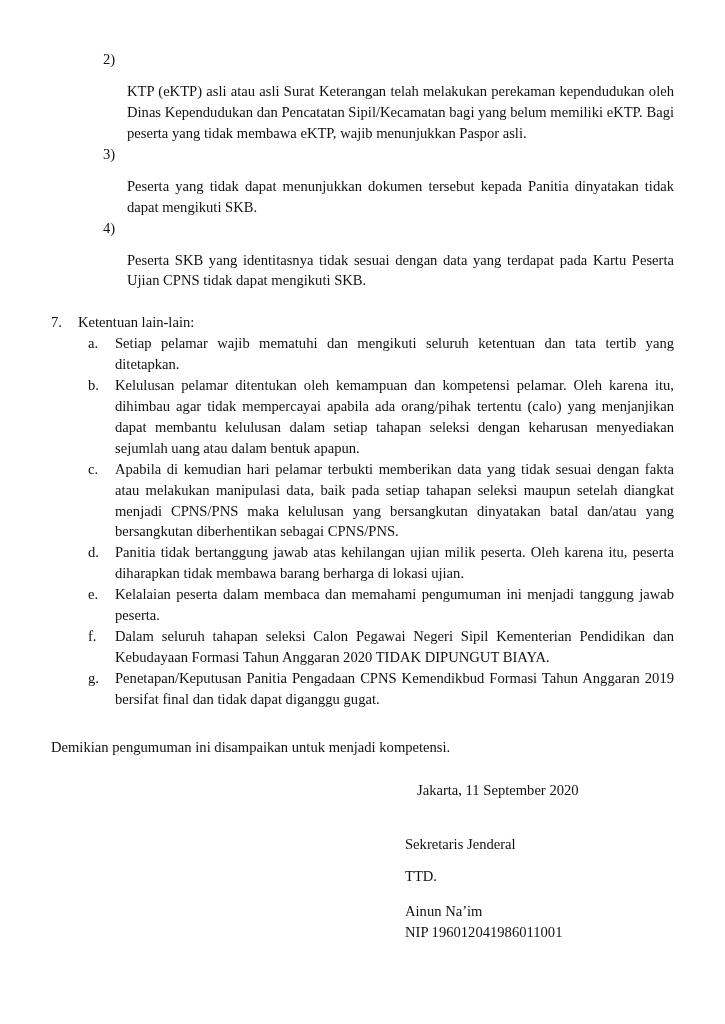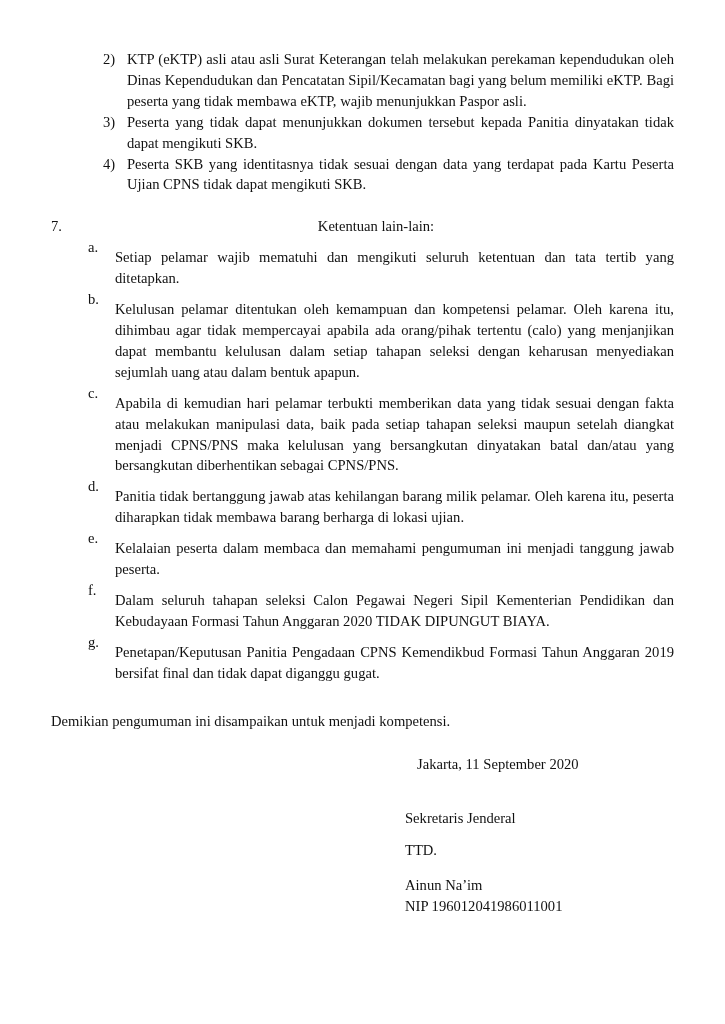--- a/index.html
+++ b/index.html
@@ -29,48 +29,47 @@
   .numlist .item {
     display: flex;
   }
   .numlist .marker {
     flex: 0 0 24px;
   }
   .numlist .text {
     flex: 1 1 auto;
     text-align: justify;
     text-justify: inter-word;
+    margin-top: 32px;
   }
   
   .section-head {
     display: flex;
     margin-top: 21px;
   }
   .section-head .marker {
     flex: 0 0 27px;
   }
   .section-head .text {
     flex: 1 1 auto;
-    text-align: center;
   }
   
   .letlist {
     margin-left: 37px;
   }
   .letlist .item {
     display: flex;
   }
   .letlist .marker {
     flex: 0 0 27px;
   }
   .letlist .text {
     flex: 1 1 auto;
     text-align: justify;
     text-justify: inter-word;
-    margin-top: 10px;
   }
   .closing {
     margin-top: 27px;
   }
   .signature {
     margin-left: 354px;
   }
   .sig-date { margin-top: 23px; margin-left: 12px; }
   .sig-title { margin-top: 33px; }
   .sig-ttd { margin-top: 11px; font-family: Liberation Serif, serif; }
@@ -109,21 +108,21 @@
     <div class="item">
       <span class="marker">b.</span>
       <div class="text">Kelulusan pelamar ditentukan oleh kemampuan dan kompetensi pelamar. Oleh karena itu, dihimbau agar tidak mempercayai apabila ada orang/pihak tertentu (calo) yang menjanjikan dapat membantu kelulusan dalam setiap tahapan seleksi dengan keharusan menyediakan sejumlah uang atau dalam bentuk apapun.</div>
     </div>
     <div class="item">
       <span class="marker">c.</span>
       <div class="text">Apabila di kemudian hari pelamar terbukti memberikan data yang tidak sesuai dengan fakta atau melakukan manipulasi data, baik pada setiap tahapan seleksi maupun setelah diangkat menjadi CPNS/PNS maka kelulusan yang bersangkutan dinyatakan batal dan/atau yang bersangkutan diberhentikan sebagai CPNS/PNS.</div>
     </div>
     <div class="item">
       <span class="marker">d.</span>
-      <div class="text">Panitia tidak bertanggung jawab atas kehilangan barang milik pelamar. Oleh karena itu, peserta diharapkan tidak membawa barang berharga di lokasi ujian.</div>
+      <div class="text">Panitia tidak bertanggung jawab atas kehilangan ujian milik peserta. Oleh karena itu, peserta diharapkan tidak membawa barang berharga di lokasi ujian.</div>
     </div>
     <div class="item">
       <span class="marker">e.</span>
       <div class="text">Kelalaian peserta dalam membaca dan memahami pengumuman ini menjadi tanggung jawab peserta.</div>
     </div>
     <div class="item">
       <span class="marker">f.</span>
       <div class="text">Dalam seluruh tahapan seleksi Calon Pegawai Negeri Sipil Kementerian Pendidikan dan Kebudayaan Formasi Tahun Anggaran 2020 TIDAK DIPUNGUT BIAYA.</div>
     </div>
     <div class="item">

